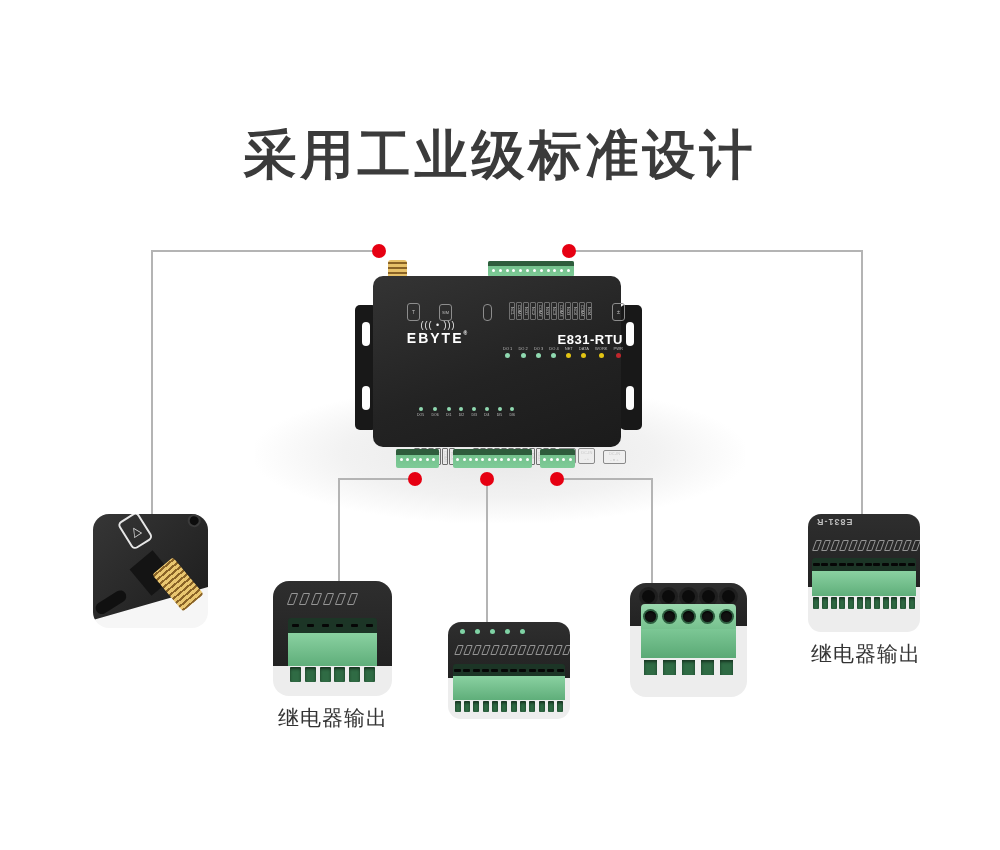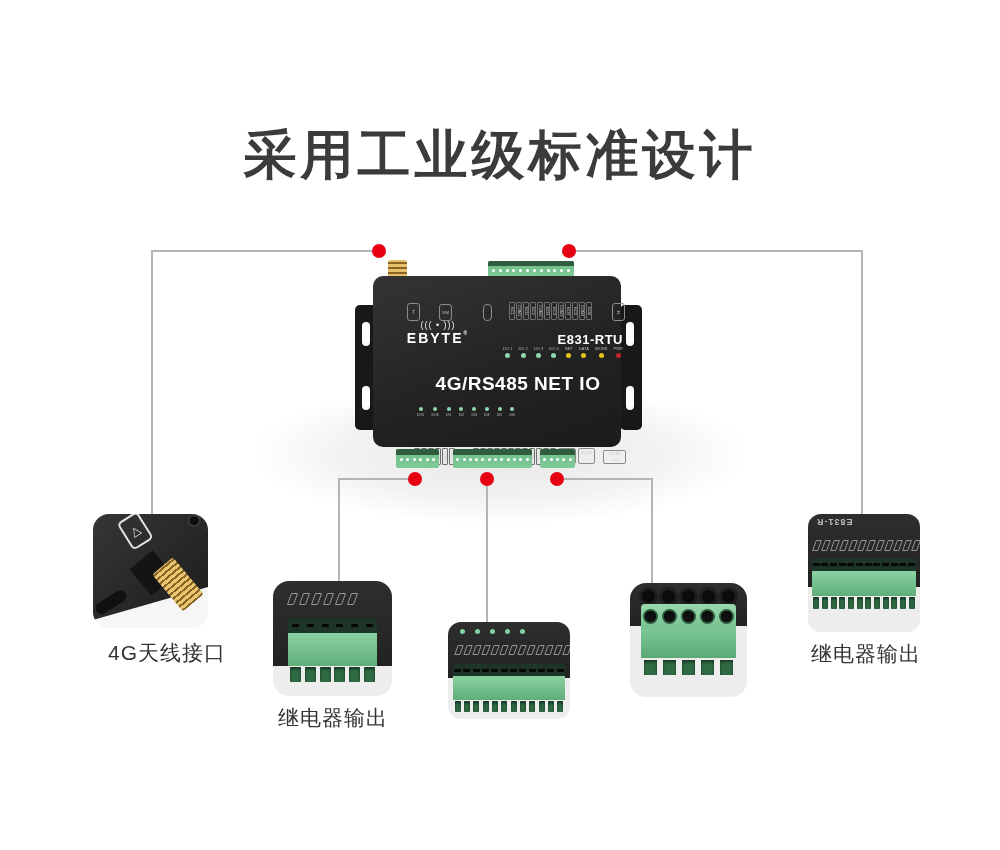--- a/index.html
+++ b/index.html
@@ -277,21 +277,20 @@
           <span class="led-item">
             <span class="led-label">WORK</span>
             <span class="led-dot" style="background: rgb(227, 196, 19);"></span>
           </span>
           <span class="led-item">
             <span class="led-label">PWR</span>
             <span class="led-dot" style="background: rgb(192, 38, 44);"></span>
           </span>
         </div>
 
-      <div class="ptitle">4G/RS485 NET IO</div>
 
       <div class="ledrow row2">
           <span class="led-item">
             <span class="led-dot" style="background: rgb(143, 217, 176);"></span>
             <span class="led-label">DO5</span>
           </span>
           <span class="led-item">
             <span class="led-dot" style="background: rgb(143, 217, 176);"></span>
             <span class="led-label">DO6</span>
           </span>
@@ -560,17 +559,16 @@
           <span class="hole"></span>
           <span class="hole"></span>
           <span class="hole"></span>
           <span class="hole"></span>
           <span class="hole"></span>
           <span class="hole"></span>
         </div>
     </div>
   </div>
 
-  <div class="callout-label lbl1">4G天线接口</div>
   <div class="callout-label lbl2">继电器输出</div>
   <div class="callout-label lbl5">继电器输出</div>
 
 </div>
 
 </body></html>

